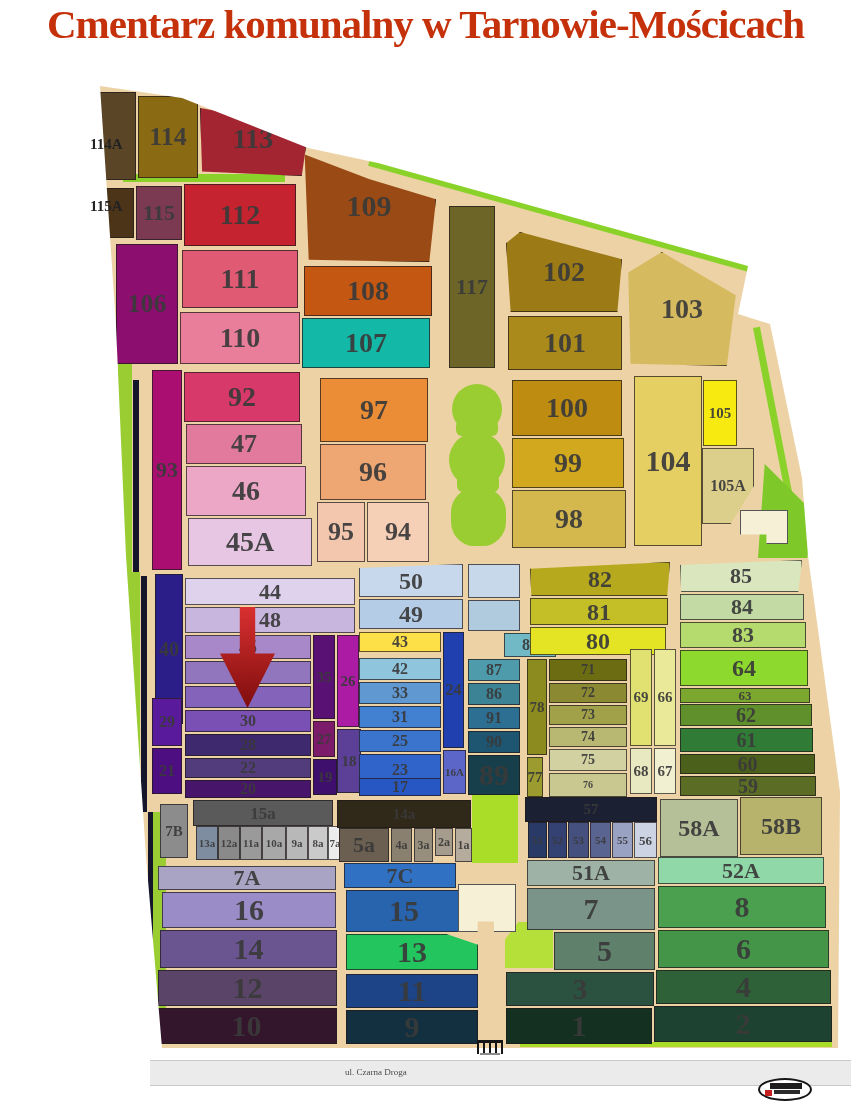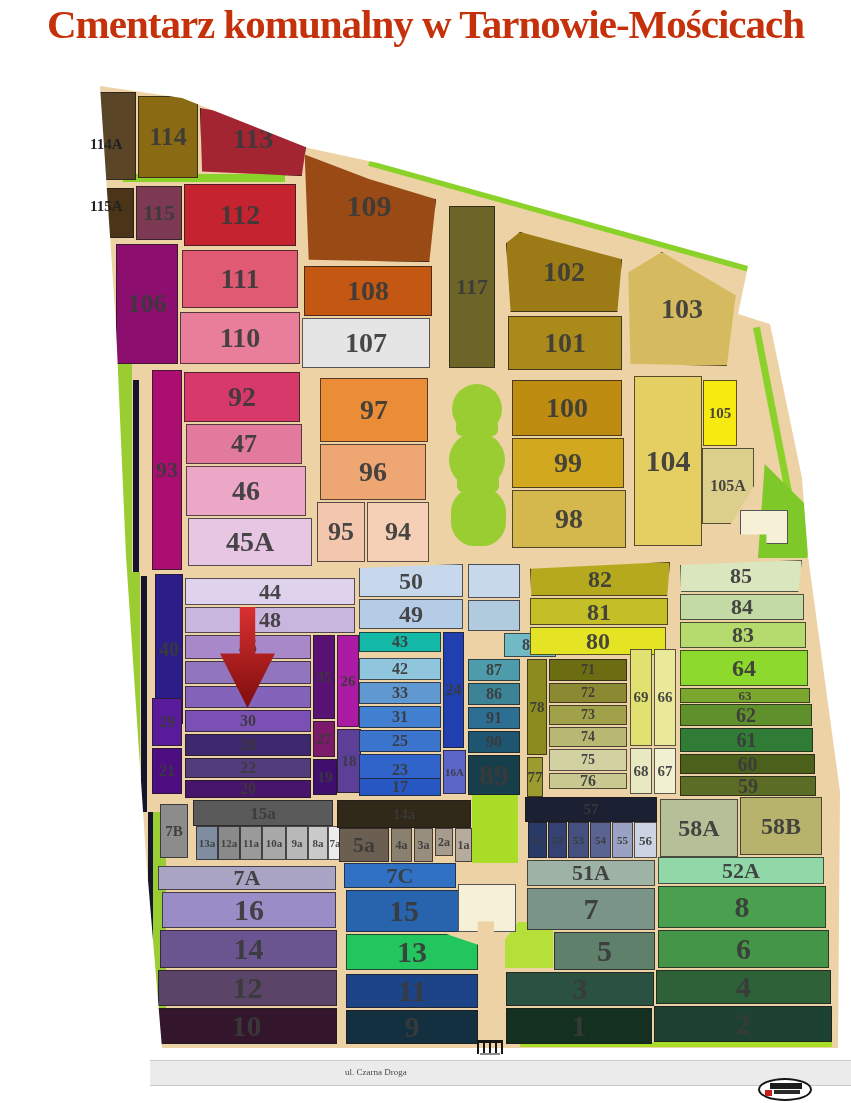--- a/index.html
+++ b/index.html
@@ -84,21 +84,21 @@
       </div>
       <div class="plot" style="background: rgb(140, 14, 110); font-size: 26px; left: 116px; top: 244px; width: 62px; height: 120px;">
         <span>106</span>
       </div>
       <div class="plot" style="background: rgb(154, 74, 21); font-size: 30px; left: 302px; top: 150px; width: 134px; height: 112px; clip-path: polygon(2% 4%, 50% 26%, 100% 44%, 95% 100%, 5% 98%);">
         <span>109</span>
       </div>
       <div class="plot" style="background: rgb(196, 88, 18); font-size: 28px; left: 304px; top: 266px; width: 128px; height: 50px;">
         <span>108</span>
       </div>
-      <div class="plot" style="background: #e5e5e5; font-size: 28px; left: 302px; top: 318px; width: 128px; height: 50px;">
+      <div class="plot" style="background: #14b8a6; font-size: 28px; left: 302px; top: 318px; width: 128px; height: 50px;">
         <span>107</span>
       </div>
       <div class="plot" style="background: rgb(109, 101, 39); font-size: 22px; left: 449px; top: 206px; width: 46px; height: 162px;">
         <span>117</span>
       </div>
       <div class="plot" style="background: rgb(156, 122, 21); font-size: 28px; left: 506px; top: 232px; width: 116px; height: 80px; clip-path: polygon(0px 14%, 12% 0px, 100% 34%, 96% 100%, 4% 100%);">
         <span>102</span>
       </div>
       <div class="plot" style="background: rgb(171, 138, 28); font-size: 28px; left: 508px; top: 316px; width: 114px; height: 54px;">
         <span>101</span>
@@ -201,21 +201,21 @@
       </div>
       <div class="plot" style="background: rgb(92, 63, 150); font-size: 15px; left: 337px; top: 729px; width: 24px; height: 64px;">
         <span>18</span>
       </div>
       <div class="plot" style="background: rgb(199, 216, 236); font-size: 24px; left: 359px; top: 564px; width: 104px; height: 33px; clip-path: polygon(0px 12%, 100% 0px, 100% 100%, 0px 100%);">
         <span>50</span>
       </div>
       <div class="plot" style="background: rgb(181, 204, 230); font-size: 24px; left: 359px; top: 599px; width: 104px; height: 30px;">
         <span>49</span>
       </div>
-      <div class="plot" style="background: #14b8a6; font-size: 16px; left: 359px; top: 632px; width: 82px; height: 20px;">
+      <div class="plot" style="background: #fde047; font-size: 16px; left: 359px; top: 632px; width: 82px; height: 20px;">
         <span>43</span>
       </div>
       <div class="plot" style="background: rgb(144, 197, 222); font-size: 16px; left: 359px; top: 658px; width: 82px; height: 22px;">
         <span>42</span>
       </div>
       <div class="plot" style="background: rgb(96, 152, 210); font-size: 16px; left: 359px; top: 682px; width: 82px; height: 22px;">
         <span>33</span>
       </div>
       <div class="plot" style="background: rgb(66, 128, 210); font-size: 16px; left: 359px; top: 706px; width: 82px; height: 22px;">
         <span>31</span>
@@ -282,21 +282,21 @@
       </div>
       <div class="plot" style="background: rgb(161, 161, 73); font-size: 14px; left: 549px; top: 705px; width: 78px; height: 20px;">
         <span>73</span>
       </div>
       <div class="plot" style="background: rgb(185, 184, 115); font-size: 14px; left: 549px; top: 727px; width: 78px; height: 20px;">
         <span>74</span>
       </div>
       <div class="plot" style="background: rgb(209, 209, 161); font-size: 14px; left: 549px; top: 749px; width: 78px; height: 22px;">
         <span>75</span>
       </div>
-      <div class="plot" style="background: rgb(201, 200, 145); font-size: 16px; left: 549px; top: 773px; width: 78px; height: 16px;">
+      <div class="plot" style="background: rgb(201, 200, 145); font-size: 10px; left: 549px; top: 773px; width: 78px; height: 24px;">
         <span>76</span>
       </div>
       <div class="plot" style="background: rgb(225, 225, 113); font-size: 15px; left: 630px; top: 649px; width: 22px; height: 97px;">
         <span>69</span>
       </div>
       <div class="plot" style="background: rgb(233, 233, 193); font-size: 15px; left: 630px; top: 748px; width: 22px; height: 46px;">
         <span>68</span>
       </div>
       <div class="plot" style="background: rgb(233, 233, 153); font-size: 15px; left: 654px; top: 649px; width: 22px; height: 97px;">
         <span>66</span>

